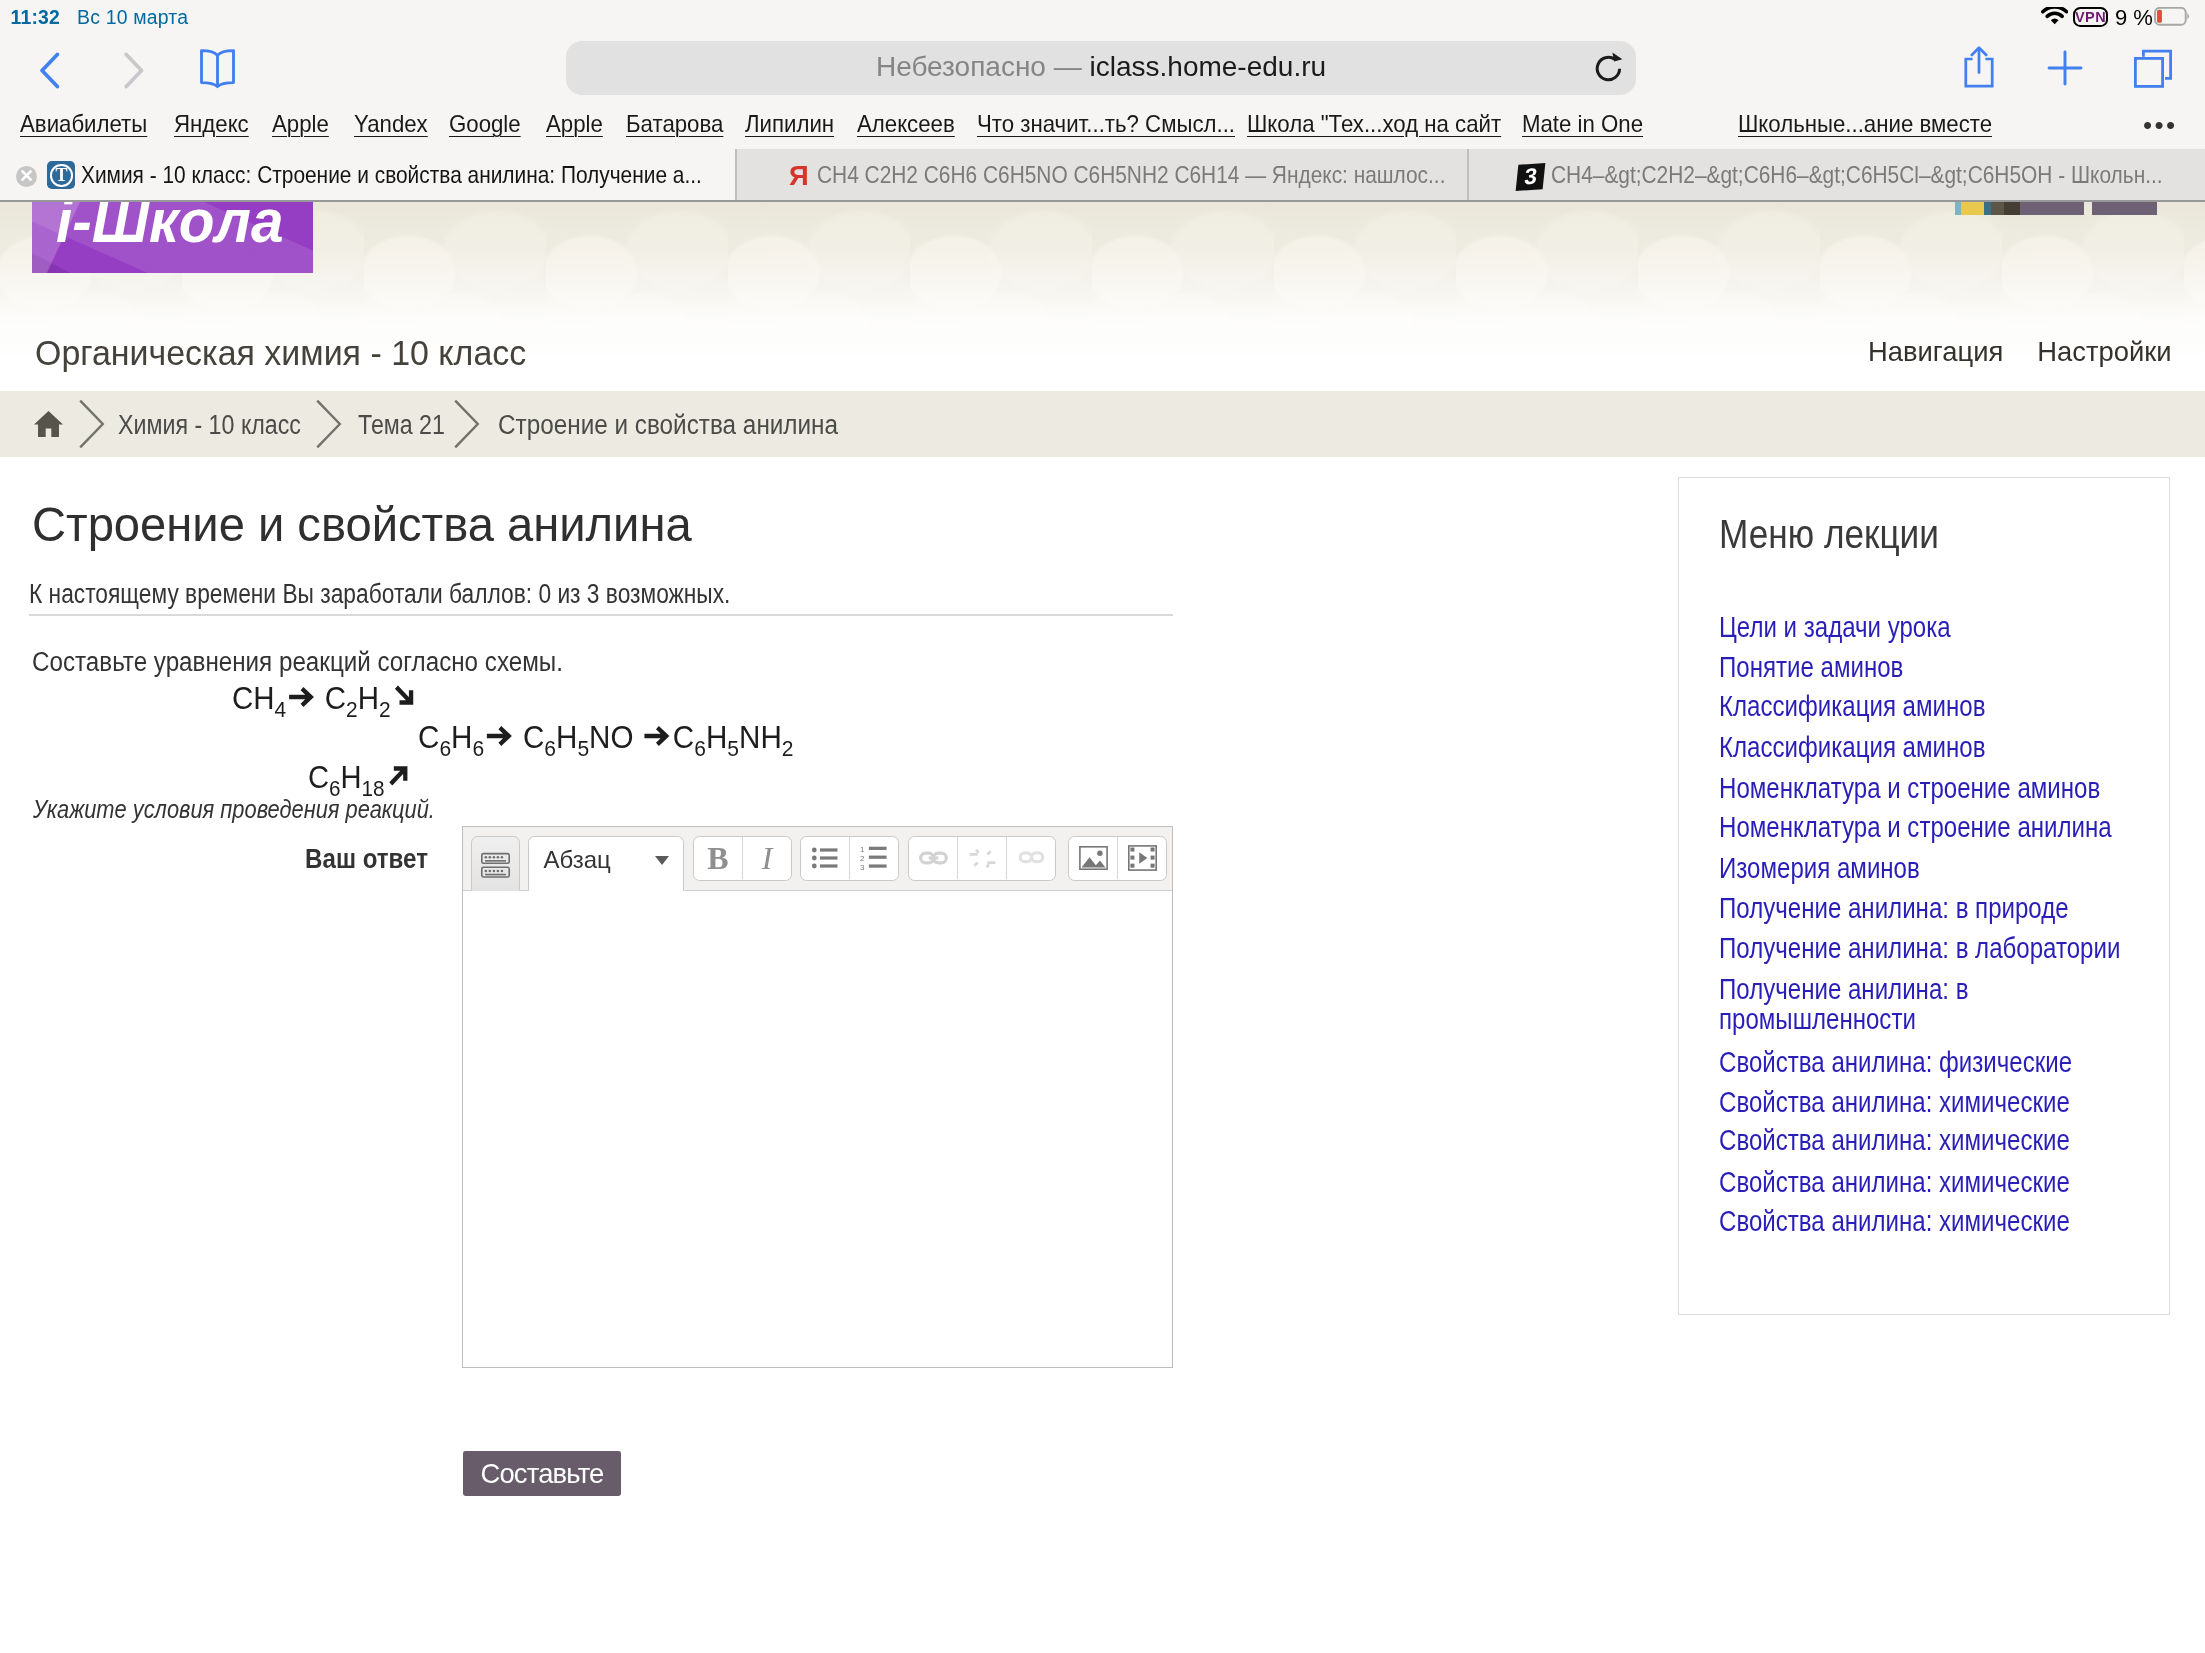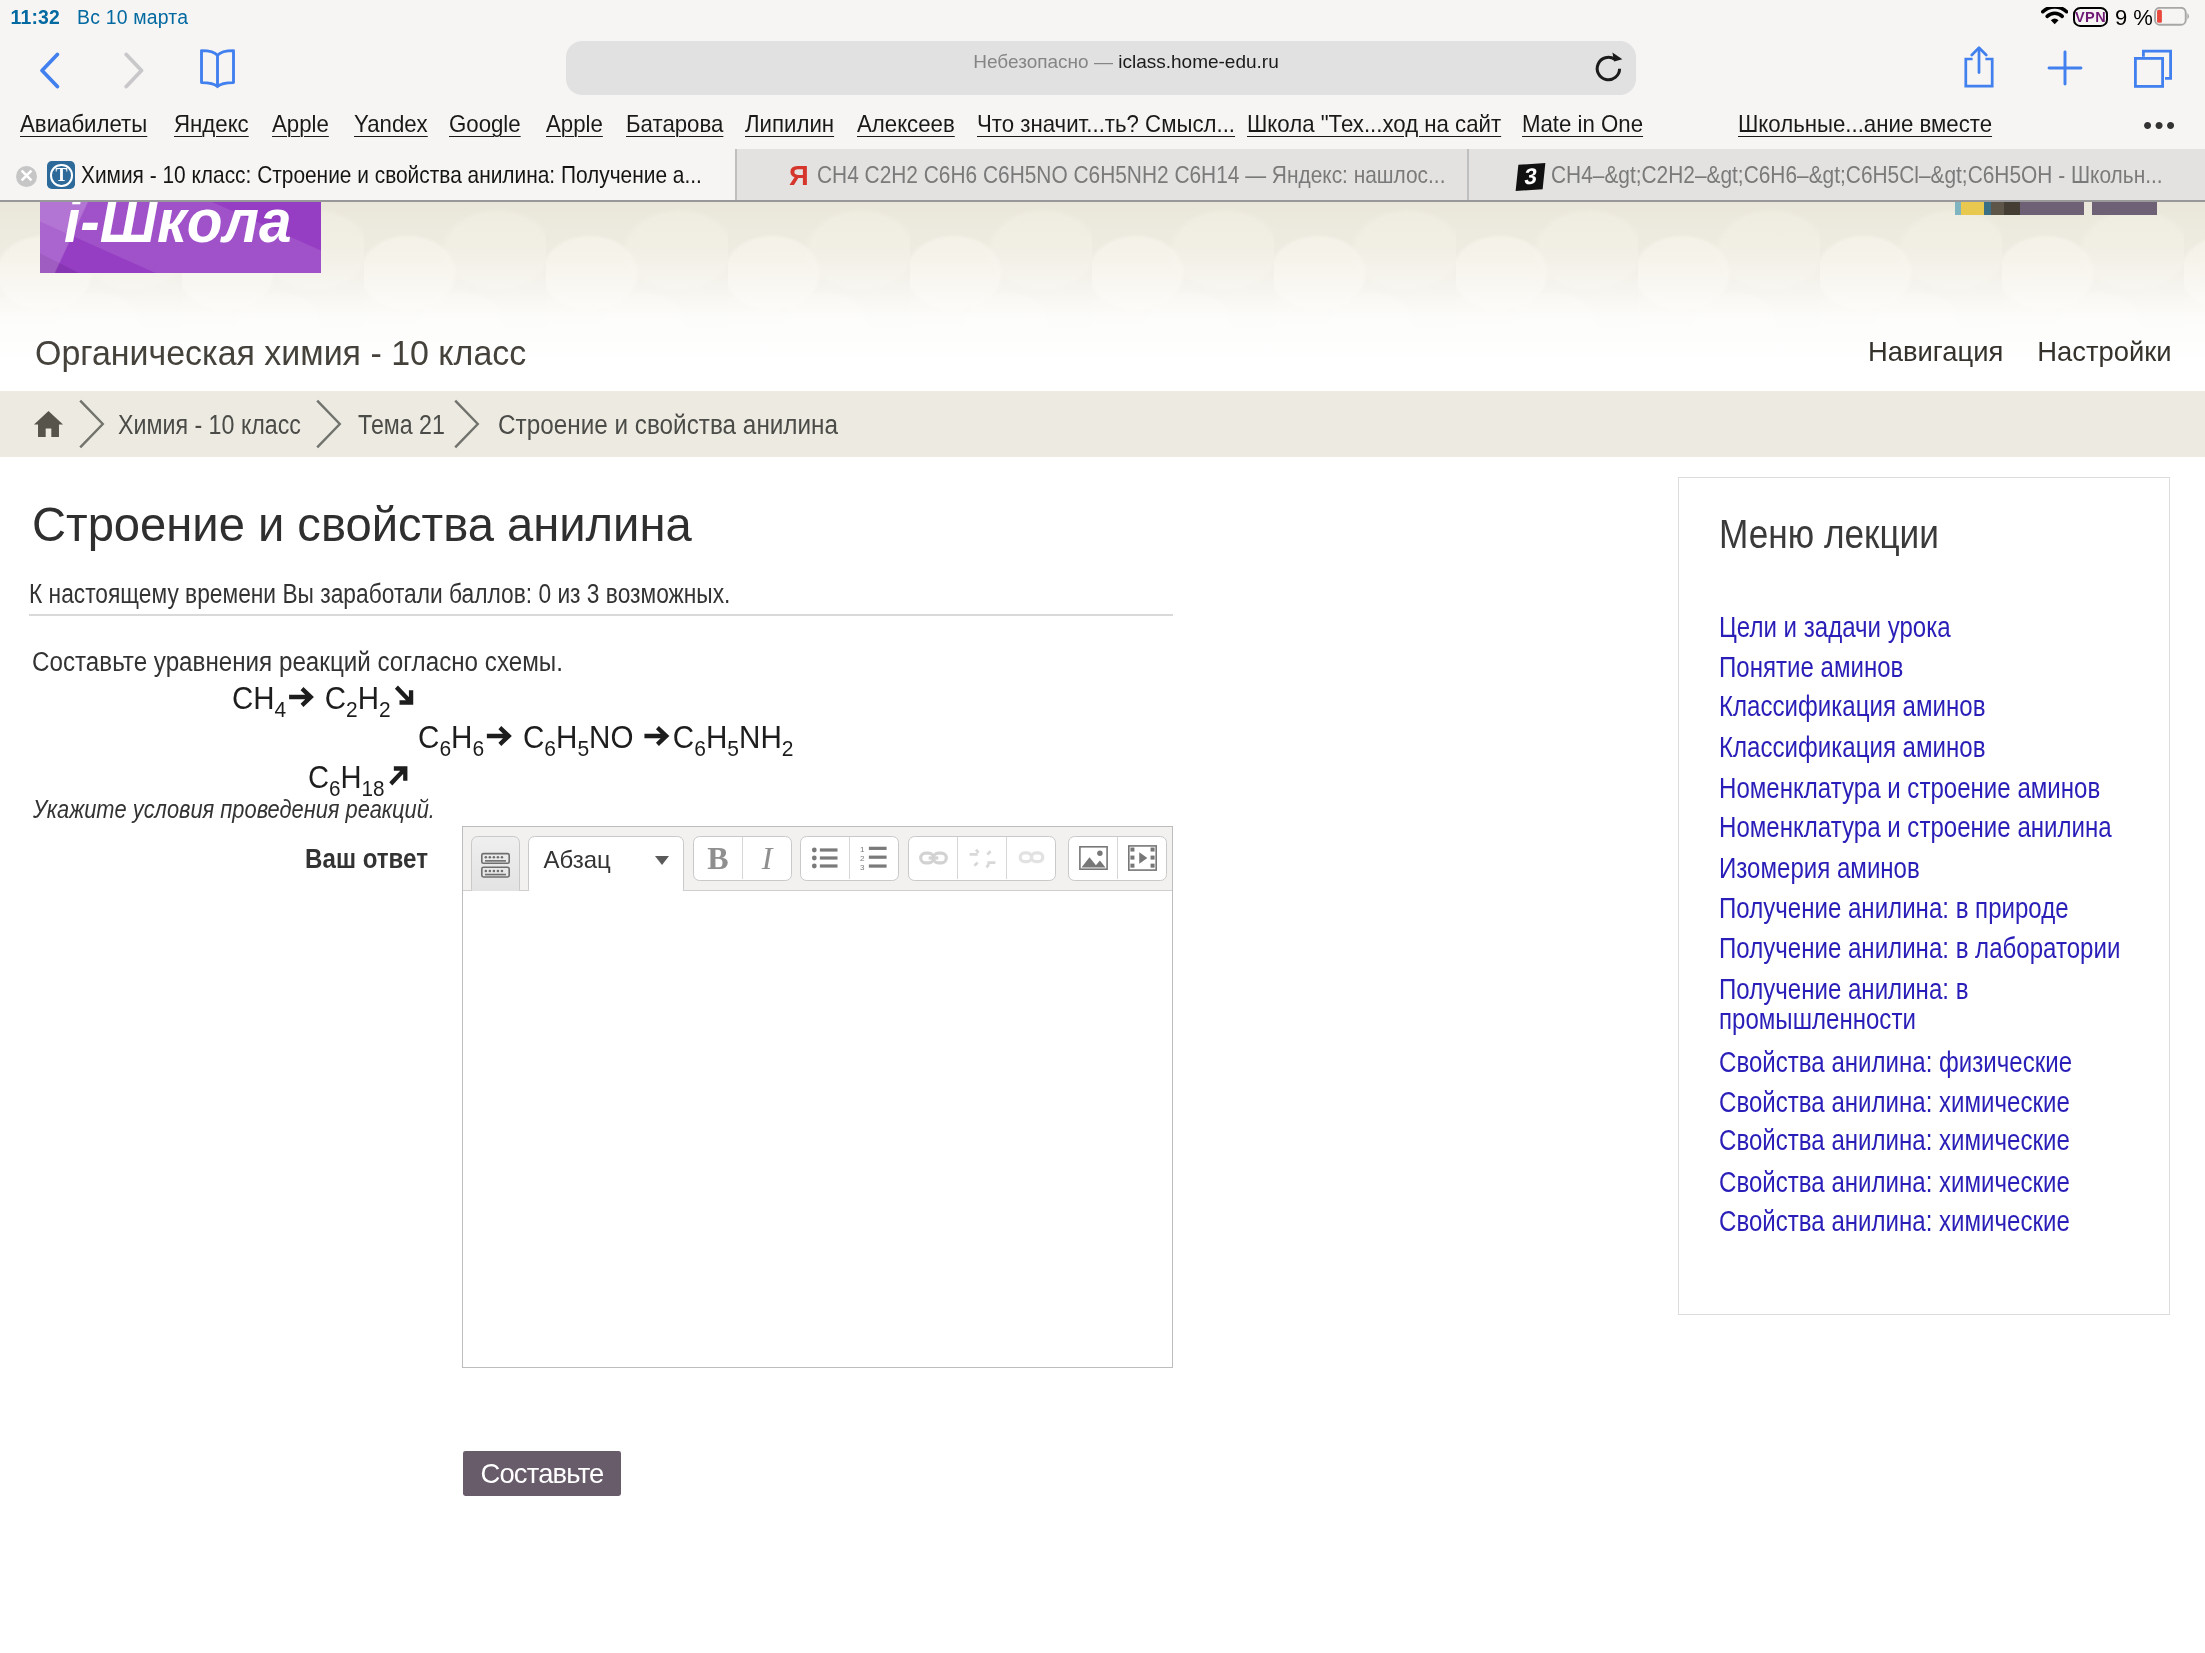--- a/index.html
+++ b/index.html
@@ -9,21 +9,21 @@
 
 #chrome{position:absolute;left:0;top:0;width:2205px;height:202px;background:#f6f5f3;}
 #statusL{position:absolute;left:10.5px;top:5.7px;font-size:19.4px;font-weight:600;color:#0369a1;letter-spacing:0.2px;}
 #statusL span{margin-left:17px;}
 #vpn{position:absolute;left:2073px;top:7.3px;width:31px;height:16px;border:2.4px solid #000;border-radius:7.3px;
  font-size:14.5px;font-weight:600;text-align:center;line-height:16px;color:#701a75;letter-spacing:0.4px;}
 #pct{position:absolute;left:2115px;top:4.8px;font-size:22px;color:#000;}
 
 .ticon{position:absolute;}
 #urlbar{position:absolute;left:566px;top:41px;width:1070px;height:54px;background:#e2e1e1;border-radius:16px;}
-#urltext{position:absolute;width:100%;top:9.7px;text-align:center;font-size:19px;color:#1b1b1b;padding-left:25px;}
+#urltext{position:absolute;width:100%;top:9.7px;text-align:center;font-size:28px;color:#1b1b1b;}
 #urltext .gr{color:#858585;}
 
 .bm{position:absolute;top:111px;font-size:23.4px;transform:scaleX(.95);transform-origin:left top;color:#191919;text-decoration:underline;text-underline-offset:4px;text-decoration-thickness:1.2px;white-space:pre;}
 #bmdots{position:absolute;top:110px;font-size:26px;color:#333;letter-spacing:2.4px;}
 
 #tabrow{position:absolute;left:0;top:149px;width:2205px;height:51px;background:#e3e2e1;}
 #tabrow .sep{position:absolute;top:0;width:1.6px;height:51px;background:#c0bfbf;}
 #tab1{position:absolute;left:0;top:0;width:736px;height:51px;background:#f6f5f3;}
 .tabtitle{position:absolute;top:12px;font-size:24px;white-space:nowrap;transform:scaleX(.87);transform-origin:left top;}
 #tabline{position:absolute;left:0;top:200px;width:2205px;height:1.6px;background:#98979a;}
@@ -41,21 +41,21 @@
  background-color:#eae7da;}
 #cloudlayer{position:absolute;left:0;top:0;width:100%;height:129px;
  background-image:
   radial-gradient(ellipse 50px 39px at 44px 71px, rgba(244,241,230,.85) 45px, rgba(244,241,230,0) 50px),
   radial-gradient(ellipse 57px 42px at 133px 48px, rgba(240,237,225,.7) 50px, rgba(240,237,225,0) 57px),
   radial-gradient(ellipse 44px 32px at 97px 121px, rgba(243,240,229,.6) 39px, rgba(243,240,229,0) 44px),
   radial-gradient(ellipse 52px 36px at 12px 129px, rgba(238,235,222,.6) 47px, rgba(238,235,222,0) 52px);
  background-size: 182px 153px;}
 #fadewhite{position:absolute;left:0;top:0;width:100%;height:190px;
  background:linear-gradient(180deg, rgba(255,255,255,0) 0px, rgba(255,255,255,.25) 57px, rgba(255,255,255,.88) 117px, #ffffff 161px);}
-#logo{position:absolute;left:40px;top:0;width:281px;height:71px;overflow:hidden;
+#logo{position:absolute;left:32px;top:0;width:281px;height:71px;overflow:hidden;
  background:
   linear-gradient(115deg, rgba(255,255,255,.20) 0 15%, rgba(255,255,255,0) 15.5%),
   linear-gradient(27deg, rgba(70,10,100,.18) 0 9%, rgba(70,10,100,0) 9.5%),
   linear-gradient(24deg, rgba(255,255,255,0) 0 26%, rgba(255,255,255,.10) 26.5% 75%, rgba(255,255,255,0) 75.5%),
   #953ec3;}
 #logotext{position:absolute;left:24px;top:-16px;color:#fff;font-size:61px;font-style:italic;font-weight:700;letter-spacing:0px;transform:scaleX(.96);transform-origin:left top;}
 #hd-photo{position:absolute;left:1955px;top:0;width:65px;height:13px;
  background:linear-gradient(90deg,#7fb5c0 0 10%, #e8c84e 10% 45%, #3a6f86 45% 55%, #5d5648 55% 75%, #433d33 75%);}
 #hd-bar1{position:absolute;left:2020px;top:0;width:64px;height:13px;background:#6e6176;}
 #hd-bar2{position:absolute;left:2092px;top:0;width:65px;height:13px;background:#6e6176;}

